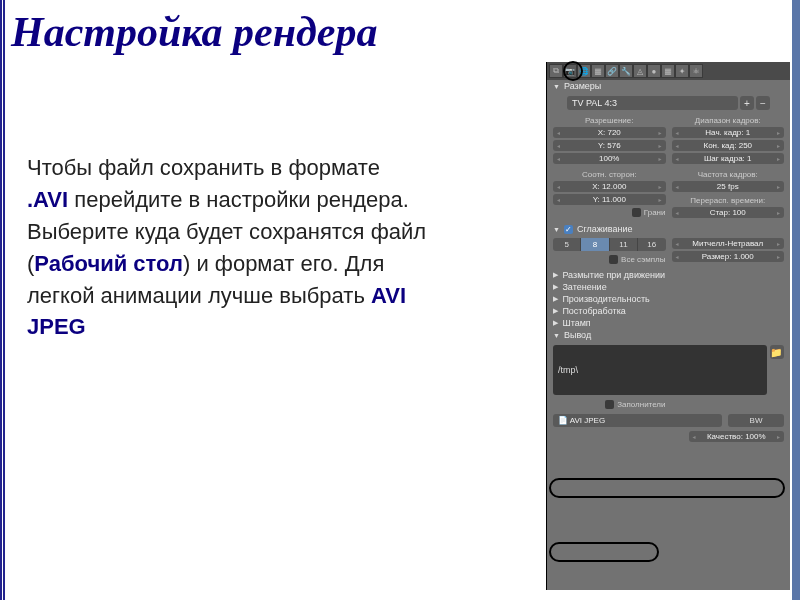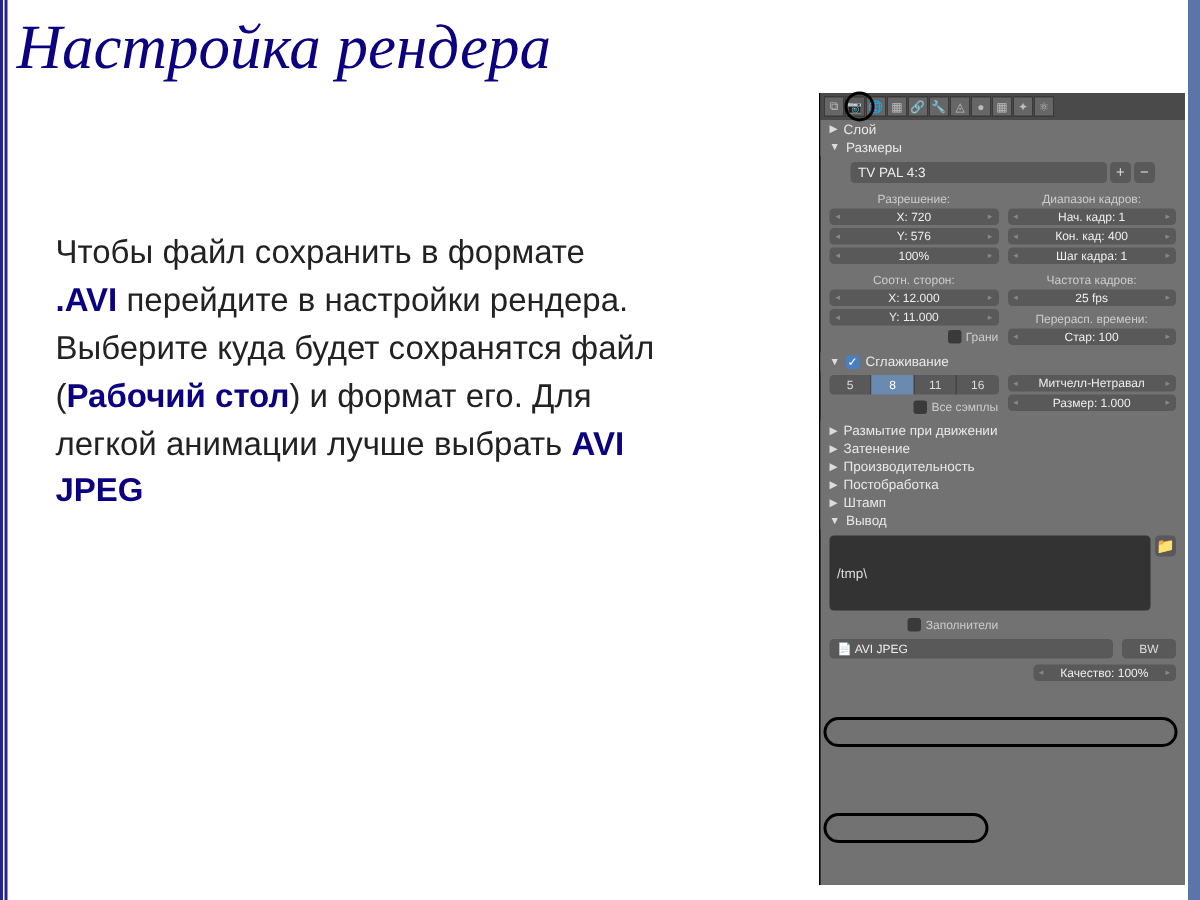--- a/index.html
+++ b/index.html
@@ -8,27 +8,27 @@
     height: 600px;
     background: #fff;
     font-family: "Times New Roman", serif;
     position: relative;
     overflow: hidden;
     border-left: 5px double #23238e;
   }
   .title {
     color: #0b0080;
     font-size: 42px;
-    font-weight: normal;
+    font-weight: bold;
     padding: 8px 4px 4px 6px;
     font-style: italic;
   }
   .body-text {
     position: absolute;
-    left: 32px;
+    left: 22px;
     top: 152px;
     width: 400px;
     font-size: 22px;
     color: #222;
     line-height: 1.45;
     font-family: Arial, sans-serif;
   }
   .body-text .hl { color: #0b0080; font-weight: bold; }
   .blender {
     position: absolute;
@@ -118,20 +118,21 @@
   }
   .numfield {
     background: #595959;
     border-radius: 3px;
     padding: 1px 4px;
     font-size: 8px;
     color: #eee;
     margin-bottom: 2px;
     display: flex;
     justify-content: space-between;
+    align-items: center;
   }
   .numfield::before { content: "◂"; font-size: 6px; color: #888; }
   .numfield::after { content: "▸"; font-size: 6px; color: #888; }
   .numfield span { flex: 1; text-align: center; }
   .chk {
     display: flex;
     align-items: center;
     gap: 3px;
     font-size: 8px;
     color: #ccc;
@@ -186,21 +187,21 @@
   }
   .fmt-row .drop {
     flex: 1;
     background: #595959;
     border-radius: 3px;
     padding: 2px 5px;
     font-size: 8px;
     color: #eee;
   }
   .fmt-row .bw {
-    width: 36px;
+    width: 56px;
     background: #595959;
     border-radius: 3px;
     padding: 2px 5px;
     text-align: center;
     font-size: 8px;
     color: #ddd;
   }
   .oval-mark {
     position: absolute;
     border: 2px solid #000;
@@ -240,23 +241,20 @@
     <span>▦</span>
     <span>🔗</span>
     <span>🔧</span>
     <span>◬</span>
     <span>●</span>
     <span>▦</span>
     <span>✦</span>
     <span>⚛</span>
   </div>
   <div class="circle-mark" style="left:16px; top:-1px; width:20px; height:20px;"></div>
-  <div class="section-hdr-c">
-      <span>Слой</span>
-    </div>
   <div class="section-hdr">
       <span>Размеры</span>
     </div>
   <div class="preset">
     <div class="drop">
         <span>TV PAL 4:3</span>
       </div>
     <div class="sqbtn">+</div>
     <div class="sqbtn">−</div>
   </div>
@@ -272,21 +270,21 @@
       <div class="numfield">
           <span>100%</span>
         </div>
     </div>
     <div class="col">
       <div class="lbl">Диапазон кадров:</div>
       <div class="numfield">
           <span>Нач. кадр: 1</span>
         </div>
       <div class="numfield">
-          <span>Кон. кад: 400</span>
+          <span>Кон. кад: 250</span>
         </div>
       <div class="numfield">
           <span>Шаг кадра: 1</span>
         </div>
     </div>
   </div>
   <div class="cols" style="margin-top:2px;">
     <div class="col">
       <div class="lbl">Соотн. сторон:</div>
       <div class="numfield">

